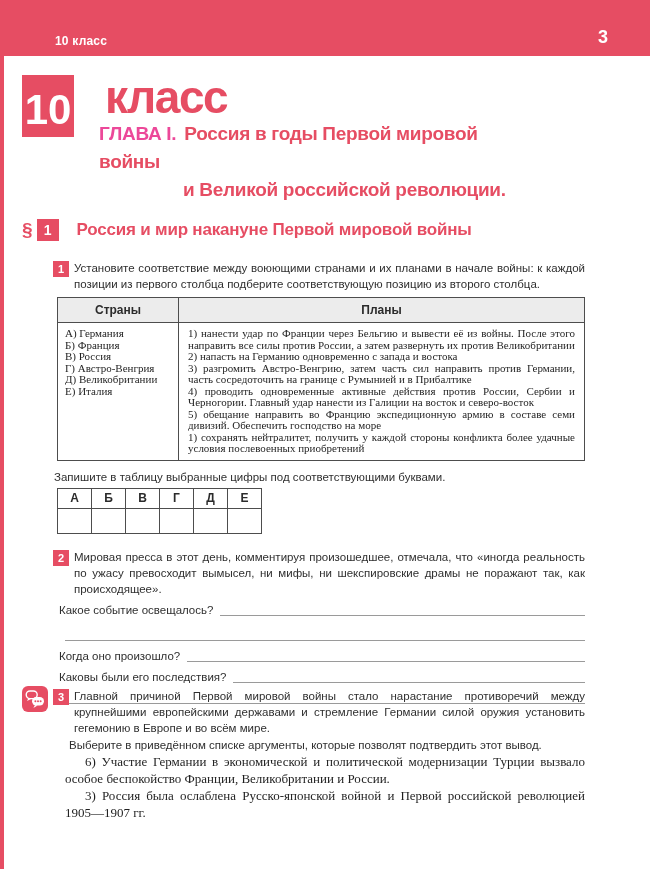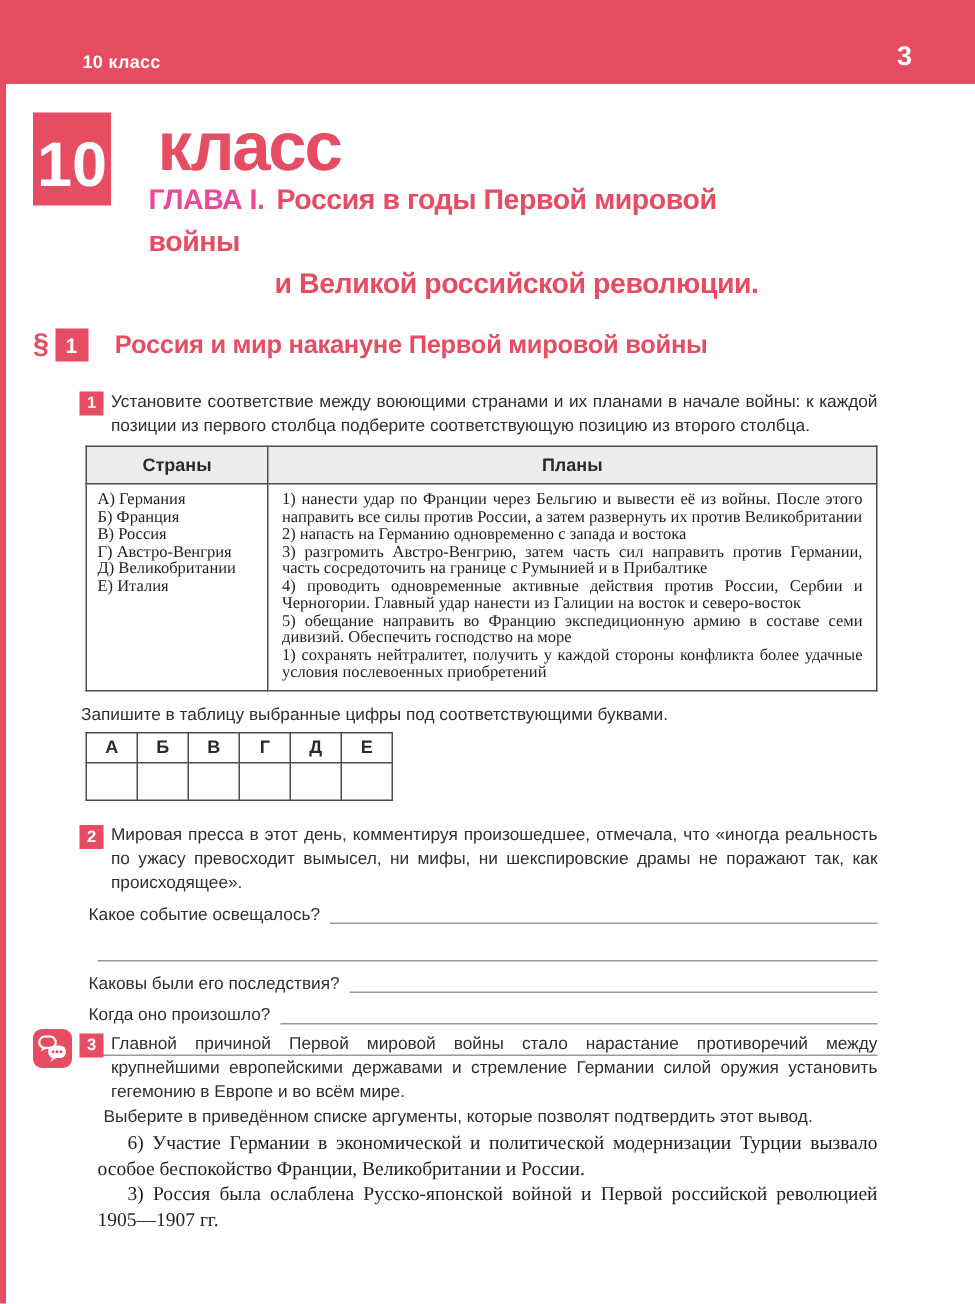--- a/index.html
+++ b/index.html
@@ -193,26 +193,26 @@
         <p class="task-text">Мировая пресса в этот день, комментируя произошедшее, отмечала, что «иногда реальность по ужасу превосходит вымысел, ни мифы, ни шекспировские драмы не поражают так, как происходящее».</p>
       </div>
 
       <div class="qline">
         <span class="qlabel">Какое событие освещалось?</span>
         <span class="qrule"></span>
       </div>
       <div class="blankline"></div>
 
       <div class="qline mid">
+        <span class="qlabel">Когда оно произошло?</span>
+        <span class="qrule"></span>
+      </div>
+
+      <div class="qline mid">
         <span class="qlabel">Каковы были его последствия?</span>
-        <span class="qrule"></span>
-      </div>
-
-      <div class="qline mid">
-        <span class="qlabel">Когда оно произошло?</span>
         <span class="qrule"></span>
       </div>
       <div class="blankline second"></div>
     </section>
 
     <section class="task" id="task3">
       <span class="discussion-badge">
         <svg width="26" height="26" viewBox="0 0 26 26" xmlns="http://www.w3.org/2000/svg">
           <rect x="0" y="0" width="26" height="26" rx="6" fill="#e64d63"></rect>
           <rect x="4.2" y="5" width="11" height="7.6" rx="3.8" fill="none" stroke="#ffffff" stroke-width="1.4"></rect>

